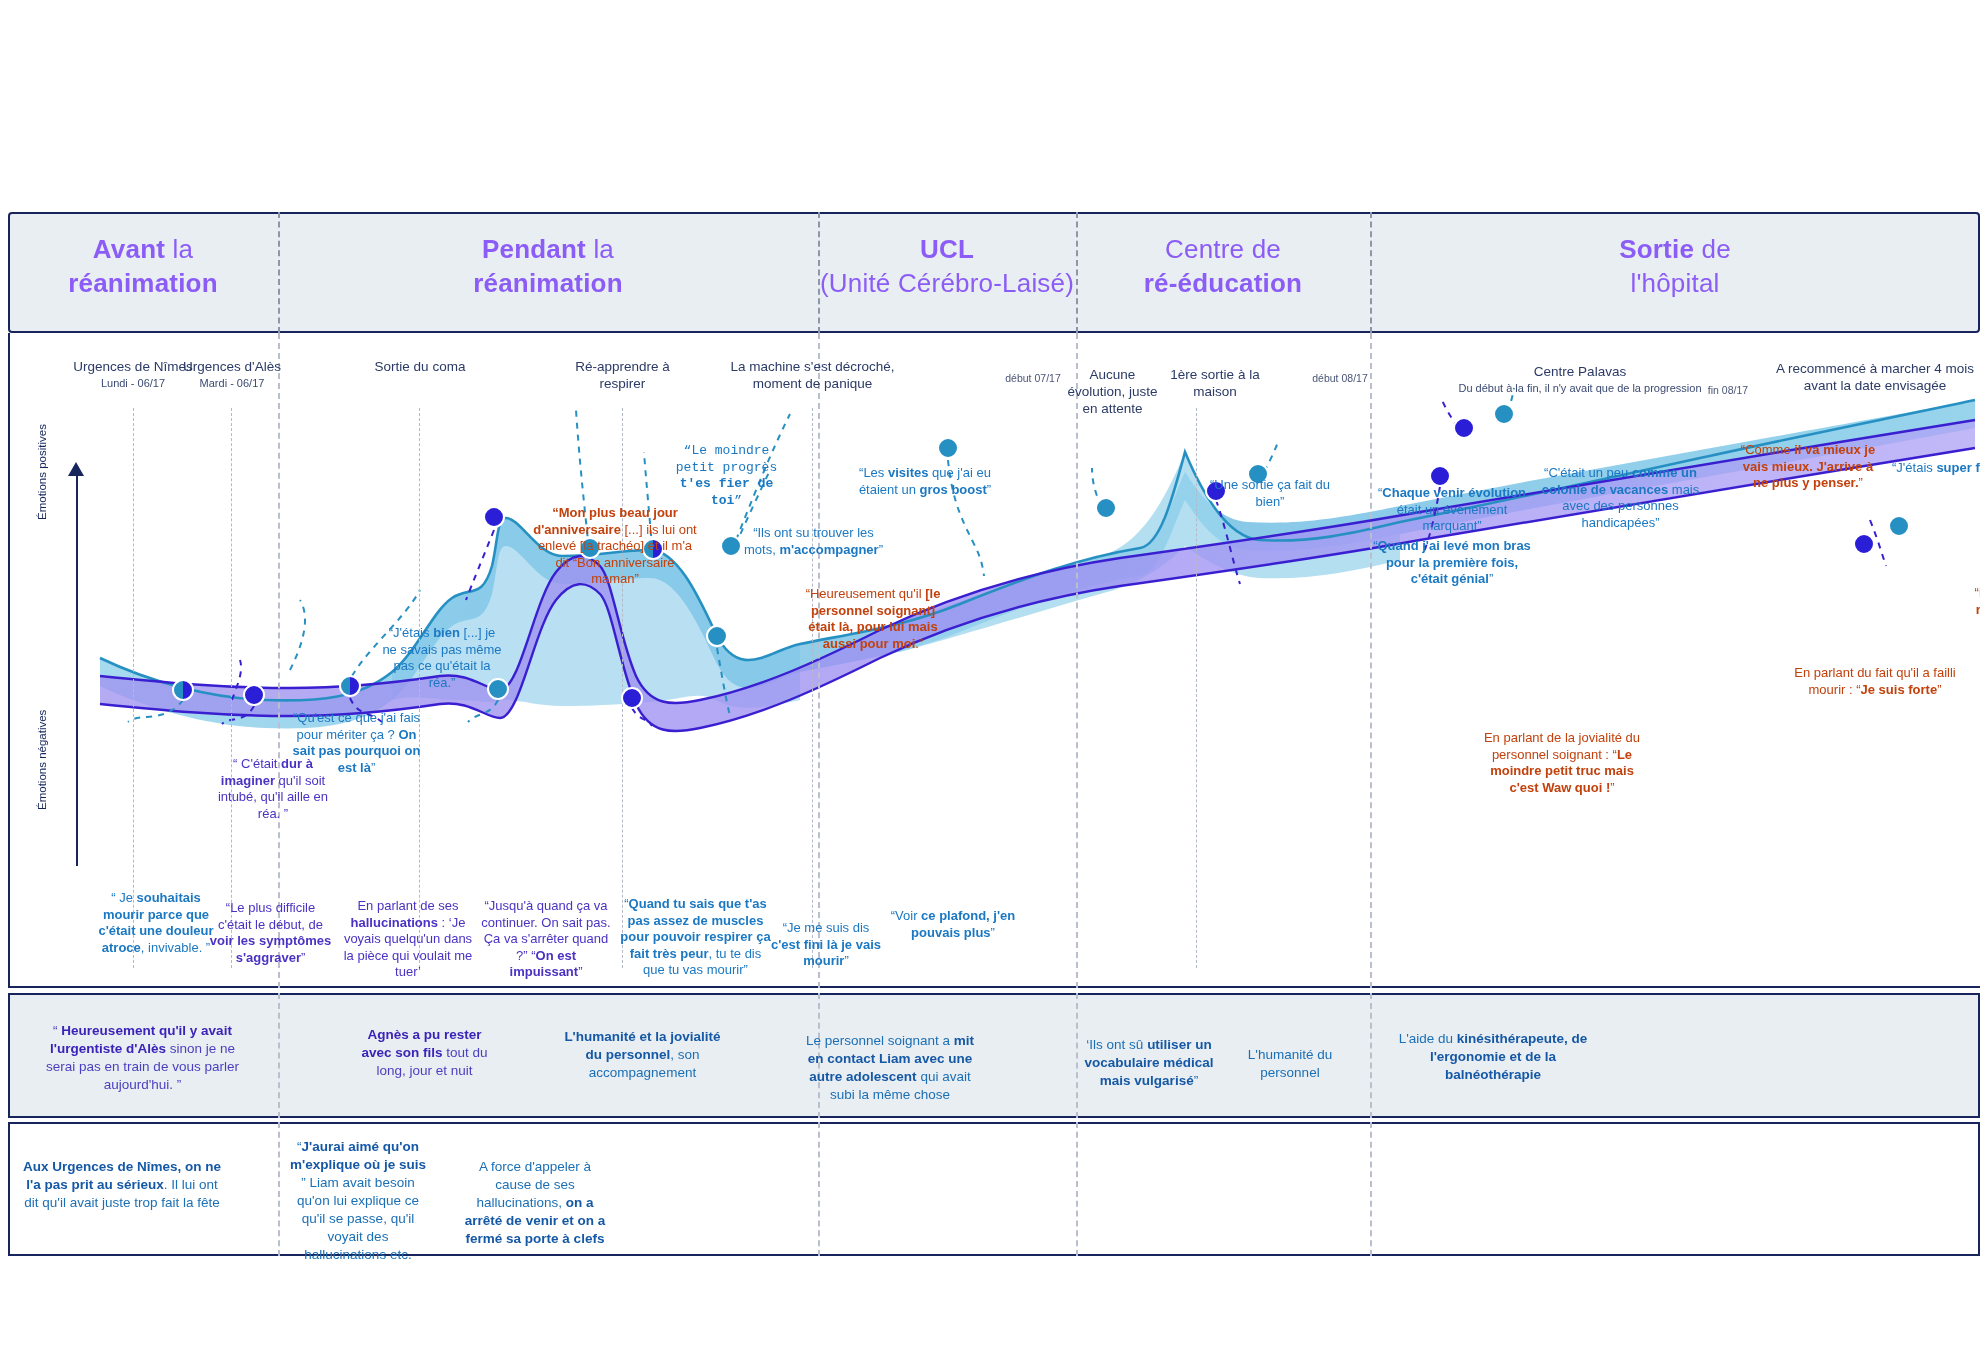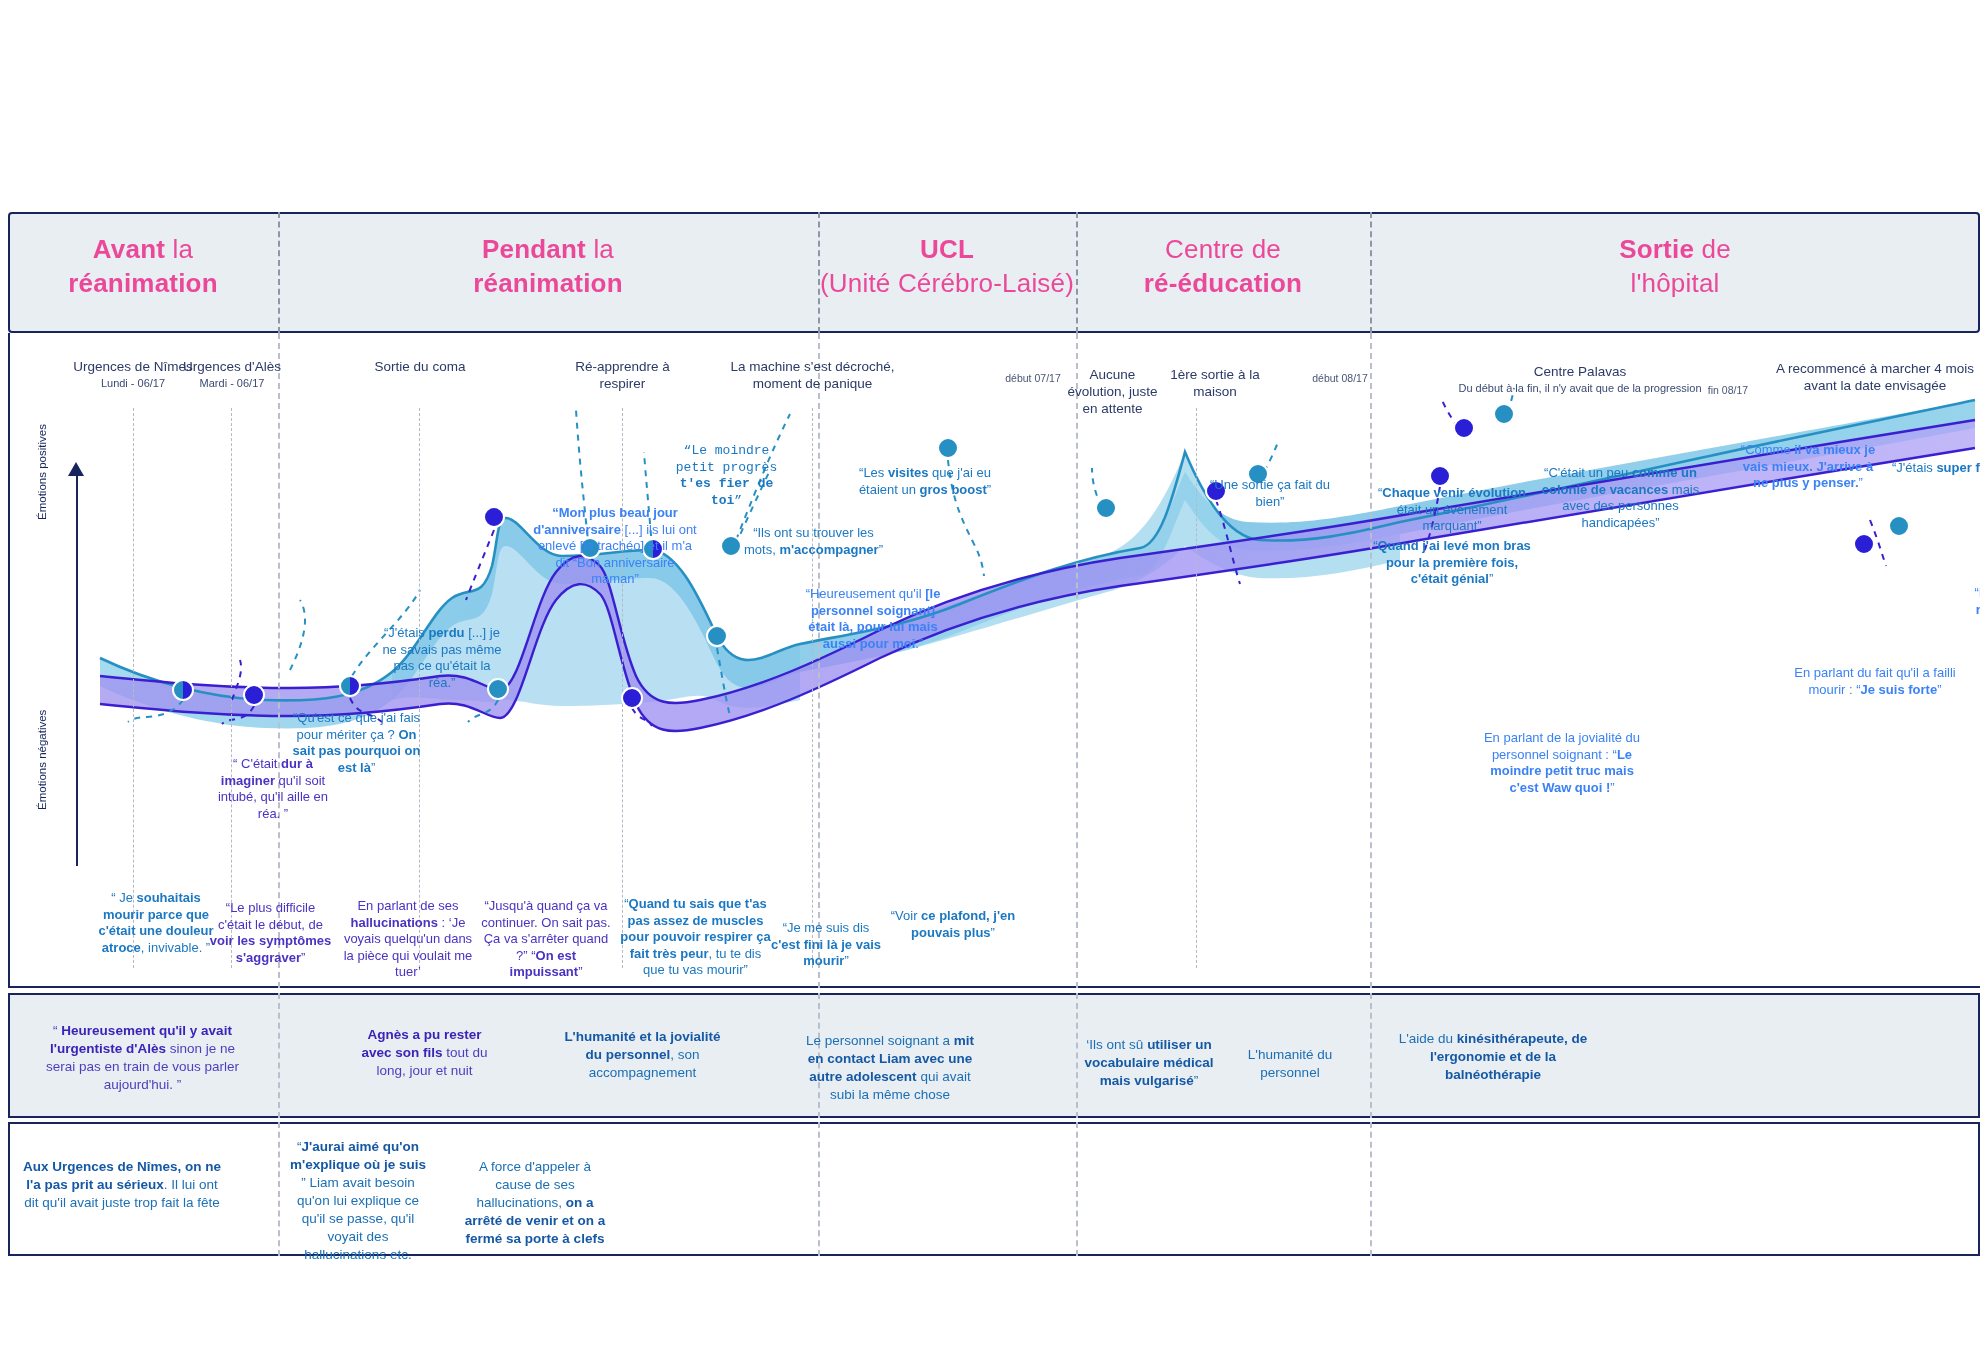--- a/index.html
+++ b/index.html
@@ -15,21 +15,21 @@
 
   
   .sep{position:absolute;width:0;border-left:2px dashed #8e96a8;}
   .sep.header{top:212px;height:121px;}
   .sep.chart{top:333px;height:655px;}
   .sep.mid{top:993px;height:125px;}
   .sep.bot{top:1122px;height:134px;}
   .sep.light{border-left:2px dashed #b9bfcc;}
 
   
-  .phase-title{position:absolute;top:232px;text-align:center;color:#ec4899;
+  .phase-title{position:absolute;top:232px;text-align:center;color:#8b5cf6;
       font-size:26px;line-height:34px;font-weight:400;letter-spacing:.2px;}
   .phase-title b{font-weight:700;}
 
   
   .mstone{position:absolute;text-align:center;color:#2b3a66;font-size:13.5px;line-height:17px;}
   .mstone .sub{font-size:11px;color:#3b4a73;display:block;}
   .mstone.tiny{font-size:10.5px;color:#4a5675;}
 
   
   .guide{position:absolute;width:0;border-left:1.5px dashed #b3b9c6;}
@@ -39,21 +39,21 @@
   #axis-arrow{position:absolute;left:68px;top:462px;width:0;height:0;
       border-left:8px solid transparent;border-right:8px solid transparent;border-bottom:14px solid #17255c;}
   .axis-lbl{position:absolute;color:#17255c;font-size:11.5px;line-height:13px;
       transform:rotate(-90deg);transform-origin:left top;white-space:nowrap;text-align:center;}
 
   
   .q{position:absolute;text-align:center;line-height:16.5px;font-size:13px;}
   .q b{font-weight:700;}
   .q.blue{color:#1b78c2;}
   .q.purple{color:#4b32c3;}
-  .q.navy{color:#3b82f6;}
+  .q.navy{color:#c2410c;}
 
   
   .bandtxt{position:absolute;text-align:center;line-height:18px;font-size:13.5px;color:#1b6fb5;}
   .bandtxt b{font-weight:700;color:#1558a5;}
   .bandtxt.p{color:#4b3fc0;}
   .bandtxt.p b{color:#3a23b8;}
 
   
   .dot{position:absolute;width:22px;height:22px;border-radius:50%;border:2.5px solid #fff;box-sizing:border-box;}
   .dot.cyan{background:#2790c3;}
@@ -336,21 +336,21 @@
   <div class="dot indigo" style="left:1429px;top:465px;"></div>
   <div class="dot indigo" style="left:1853px;top:533px;"></div>
   <div class="dot indigo" style="left:1453px;top:417px;"></div>
   <div class="dot cyan" style="left:1493px;top:403px;"></div>
   <div class="dot cyan" style="left:1888px;top:515px;"></div>
 
   <div class="q blue" style="left:96px;top:890px;width:120px;">“ Je <b>souhaitais mourir parce que c'était une douleur atroce</b>, invivable. ”</div>
   <div class="q purple" style="left:208px;top:900px;width:125px;">“Le plus difficile c'était le début, de <b>voir les symptômes s'aggraver</b>”</div>
   <div class="q purple" style="left:212px;top:756px;width:122px;">“ C'était <b>dur à imaginer</b> qu'il soit intubé, qu'il aille en réa. ”</div>
   <div class="q blue" style="left:290px;top:710px;width:133px;">“Qu'est ce que j'ai fais pour mériter ça ? <b>On sait pas pourquoi on est là</b>”</div>
-  <div class="q blue" style="left:382px;top:625px;width:120px;">“J'étais <b>perdu</b> [...] je ne savais pas même pas ce qu'était la réa.”</div>
+  <div class="q blue" style="left:382px;top:625px;width:120px;">“J'étais <b>bien</b> [...] je ne savais pas même pas ce qu'était la réa.”</div>
   <div class="q purple" style="left:340px;top:898px;width:136px;">En parlant de ses <b>hallucinations</b> : ‘Je voyais quelqu'un dans la pièce qui voulait me tuer’</div>
   <div class="q purple" style="left:478px;top:898px;width:136px;">“Jusqu'à quand ça va continuer. On sait pas. Ça va s'arrêter quand ?” “<b>On est impuissant</b>”</div>
   <div class="q navy" style="left:530px;top:505px;width:170px;"><b>“Mon plus beau jour d'anniversaire</b> [...] ils lui ont enlevé [la trachéo] et il m'a dit “Bon anniversaire maman”</div>
   <div class="q blue" style="left:664px;top:443px;width:125px;font-family:Liberation Mono, monospace;">“Le moindre petit progrès <b>t'es fier de toi</b>”</div>
   <div class="q blue" style="left:618px;top:896px;width:155px;">“<b>Quand tu sais que t'as pas assez de muscles pour pouvoir respirer ça fait très peur</b>, tu te dis que tu vas mourir”</div>
   <div class="q blue" style="left:742px;top:525px;width:143px;">“Ils ont su trouver les mots, <b>m'accompagner</b>”</div>
   <div class="q navy" style="left:800px;top:586px;width:146px;">“Heureusement qu'il <b>[le personnel soignant] était là, pour lui mais aussi pour moi</b>.”</div>
   <div class="q blue" style="left:770px;top:920px;width:112px;">“Je me suis dis <b>c'est fini là je vais mourir</b>”</div>
   <div class="q blue" style="left:855px;top:465px;width:140px;">“Les <b>visites</b> que j'ai eu étaient un <b>gros boost</b>”</div>
   <div class="q blue" style="left:888px;top:908px;width:130px;">“Voir <b>ce plafond, j'en pouvais plus</b>”</div>

